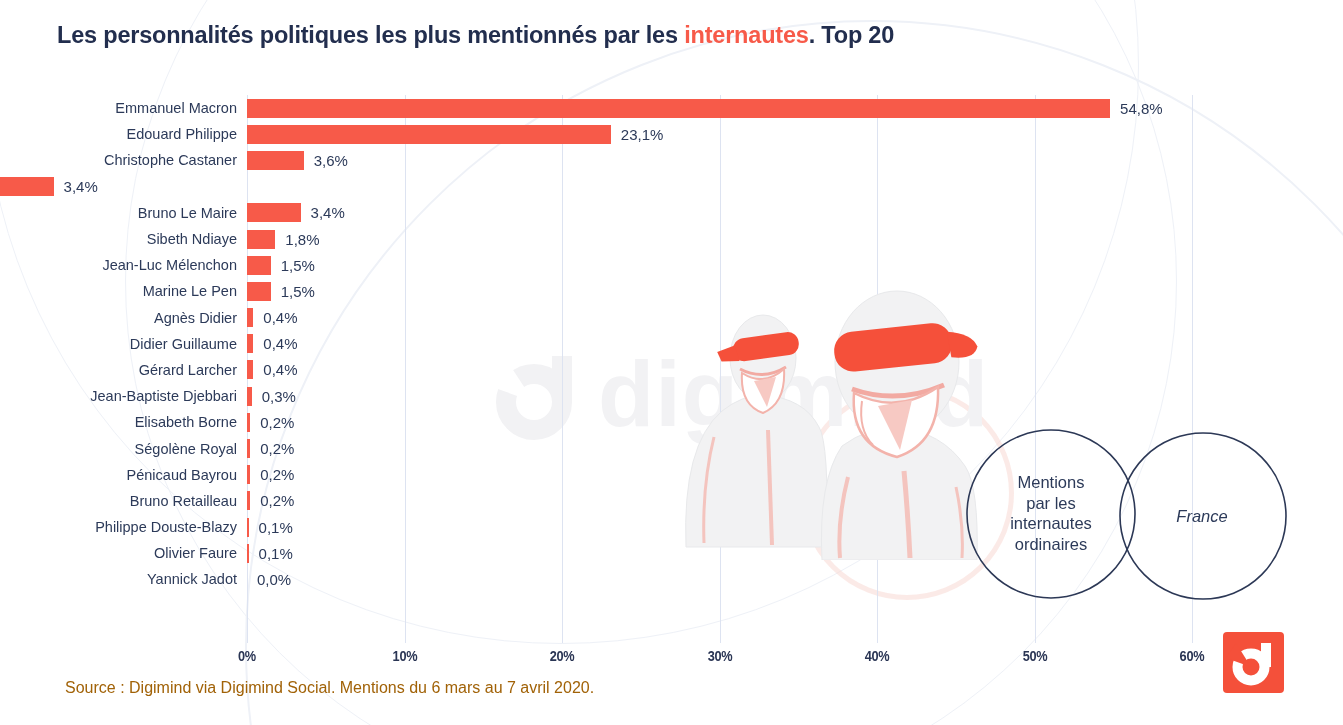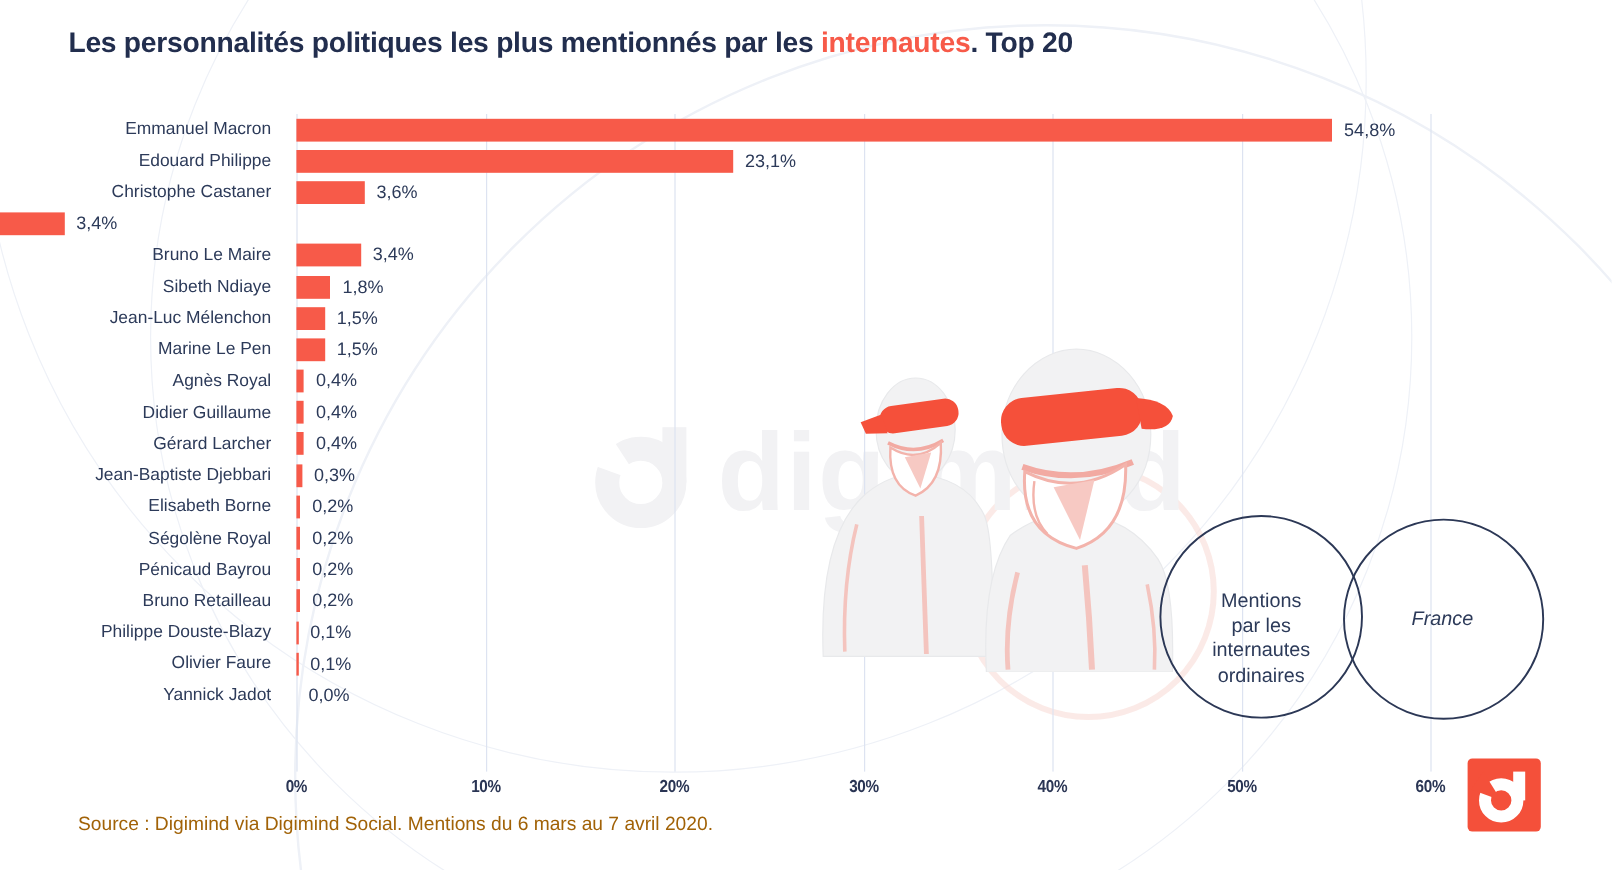--- a/index.html
+++ b/index.html
@@ -22,21 +22,21 @@
   
   .gridline{position:absolute;top:95px;height:548px;width:1px;background:#dde3f1;z-index:2;}
   .tick{
     position:absolute;top:648px;width:64px;text-align:center;z-index:3;
     font-size:14.5px;font-weight:600;color:#2a3554;letter-spacing:-0.3px;
     transform:scaleX(0.88);
   }
   #rows{position:absolute;left:0;top:95px;width:1343px;z-index:3;}
   .row{height:26.19px;display:flex;align-items:center;}
   .cat{
-    width:247px;box-sizing:border-box;padding-right:21px;flex:none;
+    width:247px;box-sizing:border-box;padding-right:10px;flex:none;
     text-align:right;font-size:14.5px;color:#2c3a59;white-space:nowrap;
   }
   .bar{height:19px;flex:none;background:#f75a49;}
   .val{margin-left:10px;font-size:15px;color:#2c3a59;white-space:nowrap;}
   
   .watermark{
     left:486px;top:352px;z-index:1;display:flex;align-items:flex-start;
     color:#f2f2f4;
   }
   .watermark-text{
@@ -44,21 +44,21 @@
     margin-left:16px;margin-top:-6px;
   }
   
   .illustration{left:672px;top:285px;z-index:4;}
   
   .venn-svg{left:960px;top:424px;z-index:5;}
   .venn-label{
     position:absolute;z-index:5;text-align:center;color:#2c3a59;
     font-size:16.5px;line-height:20.5px;
   }
-  .venn-label.left{left:975px;top:491px;width:152px;}
+  .venn-label.left{left:975px;top:472px;width:152px;}
   .venn-label.right{left:1136px;top:506px;width:132px;font-style:italic;}
   
   .source{left:65px;top:679px;z-index:6;font-size:16px;color:#a16207;}
   
   .logo{left:1223px;top:632px;z-index:6;width:61px;height:61px;border-radius:4px;background:#f4503a;}
 </style>
 </head>
 <body>
 
 <div class="bg-circle" style="left:245px;top:20px;width:1250px;height:1250px;"></div>
@@ -123,21 +123,21 @@
         <span class="cat">Jean-Luc Mélenchon</span>
         <span class="bar" style="width: 23.625px; background: rgb(247, 90, 73);"></span>
         <span class="val">1,5%</span>
       </div>
       <div class="row">
         <span class="cat">Marine Le Pen</span>
         <span class="bar" style="width: 23.625px; background: rgb(247, 90, 73);"></span>
         <span class="val">1,5%</span>
       </div>
       <div class="row">
-        <span class="cat">Agnès Royal</span>
+        <span class="cat">Agnès Didier</span>
         <span class="bar" style="width: 6.3px; background: rgb(247, 90, 73);"></span>
         <span class="val">0,4%</span>
       </div>
       <div class="row">
         <span class="cat">Didier Guillaume</span>
         <span class="bar" style="width: 6.3px; background: rgb(247, 90, 73);"></span>
         <span class="val">0,4%</span>
       </div>
       <div class="row">
         <span class="cat">Gérard Larcher</span>

